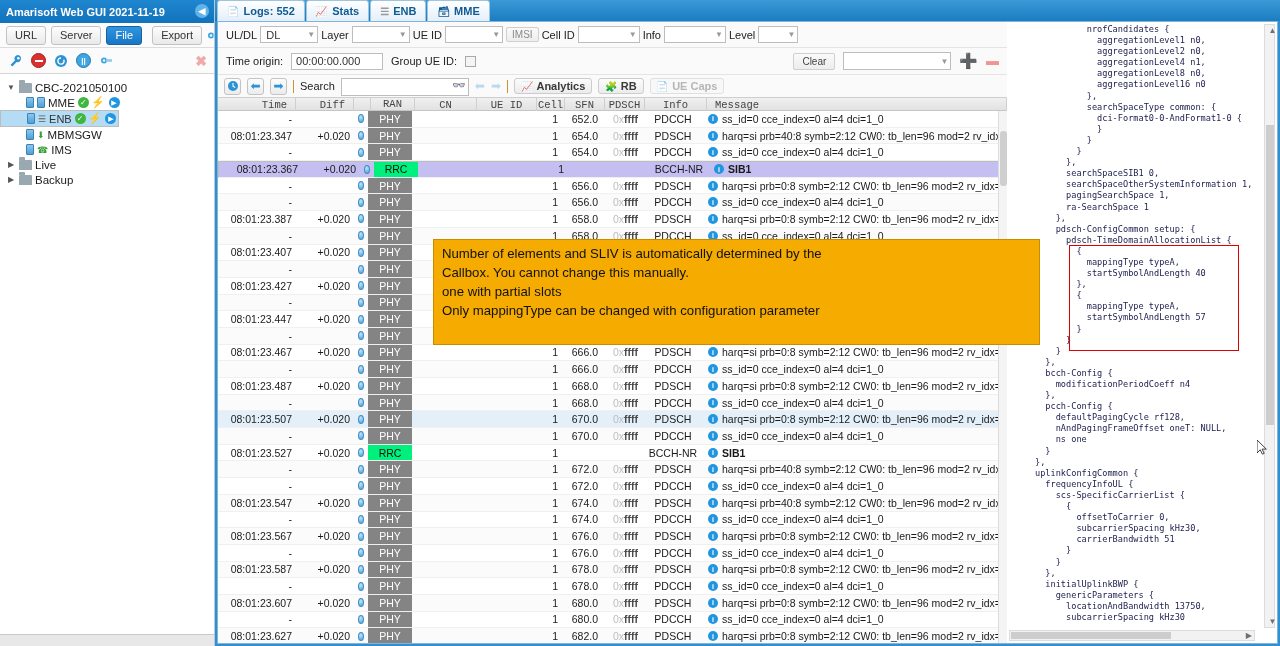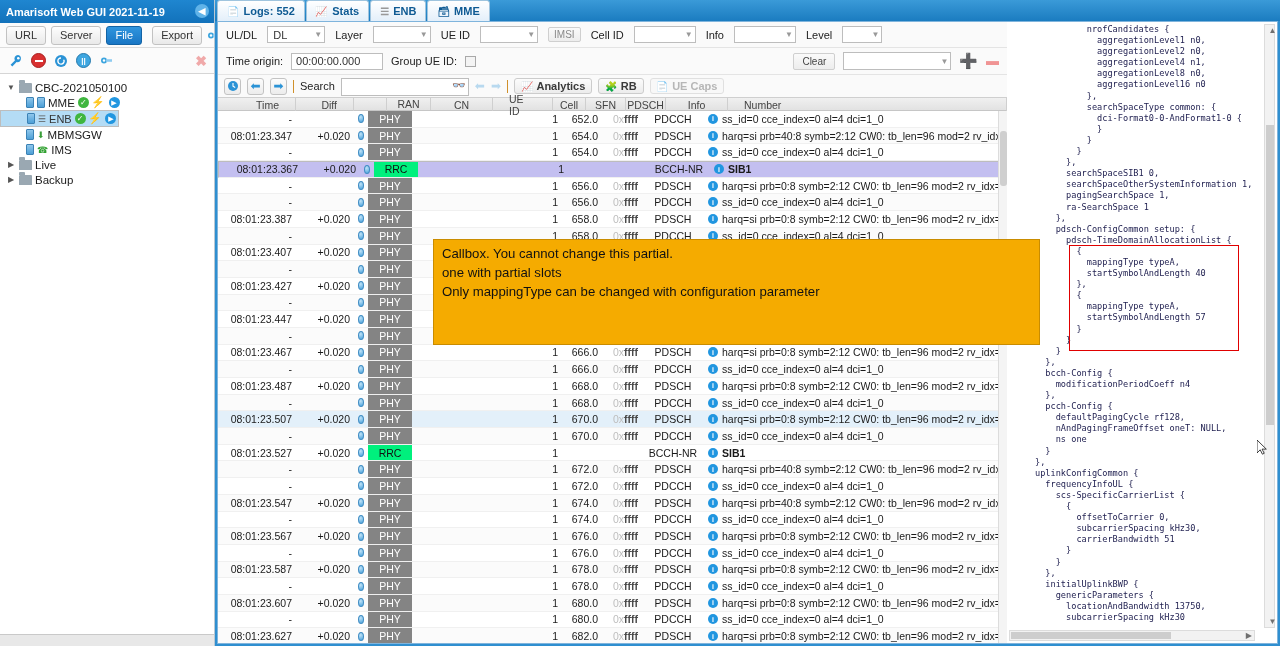--- a/index.html
+++ b/index.html
@@ -72,21 +72,21 @@
     background: linear-gradient(#ffffff,#e3effa);
     border: 1px solid #9fc4de; border-bottom: none; border-radius: 3px 3px 0 0; margin-right: 1px;
   }
   .tab .tico { font-size: 10px; }
 
   #content { position: absolute; top: 21px; left: 2px; width: 1061px; height: 623px; display: flex; background:#fff; }
 
   
   #logspane { width: 790px; height: 623px; background: #ffffff; display:flex; flex-direction:column;
               border:1px solid #7fb4dc; border-right:none;}
-  .filterrow { height: 26px; display: flex; align-items: center; gap: 10px; padding: 0 8px;
+  .filterrow { height: 26px; display: flex; align-items: center; gap: 3px; padding: 0 8px;
                background: #fafafa; border-bottom: 1px solid #e4e4e4; font-size: 11px; color:#222;}
   .lbl { color: #222; font-size: 11px; }
   .sel {
     height: 17px; border: 1px solid #bdbdbd; background:#fff; font-size: 11px; color:#333;
     display: inline-flex; align-items: center; padding: 0 2px 0 5px; cursor:pointer; position:relative;
   }
   .sel .cv { flex:1; }
   .sel .car { color:#999; font-size:8px; padding-left:4px;}
   .flatbtn { font-size:10px; color:#8a8a8a; background:linear-gradient(#fafafa,#ededed);
              border:1px solid #cfcfcf; border-radius:2px; padding:1px 5px; cursor:pointer;}
@@ -101,21 +101,21 @@
           font-size:10px; cursor:pointer;}
   .vdiv { width:1px; height:13px; background:#d0902b;}
   .pillbtn { display:inline-flex; align-items:center; gap:3px; font-size:11px; font-weight:bold; color:#3a3a3a;
              border:1px solid #cccccc; border-radius:3px; padding:1px 6px;
              background:linear-gradient(#fcfcfc,#ececec); cursor:pointer;}
   .pillbtn.dis { color:#b6b6b6; border-color:#e0e0e0; background:#f8f8f8;}
 
   
   .thead { height: 13px; display:flex; background: linear-gradient(#f0f0f0,#e2e2e2); border-bottom:1px solid #c6c6c6;
            font-size:10.5px; color:#444; }
-  .th { display:flex; align-items:center; height:13px; border-right:1px solid #cfcfcf; padding:0 16px; }
+  .th { display:flex; align-items:center; height:13px; border-right:1px solid #cfcfcf; padding:0 8px;font-family:Liberation Mono, monospace; }
   .tbody { flex:1; overflow:hidden; position:relative; }
   .trow { height: 16.7px; display:flex; font-size:10.5px; color:#1a1a1a; border-bottom:1px solid #f0f0f0;
           align-items:center; }
   .trow.alt { background:#fbfbfb; }
   .trow.sel { background:#c3bff0; }
   .trow.hl  { background:#e3f0fa; }
   .td { display:flex; align-items:center; height:100%; padding:0 4px; overflow:hidden; white-space:nowrap; }
   .c-time { width:78px; justify-content:flex-end; }
   .c-diff { width:58px; justify-content:flex-end; }
   .c-dot  { width:14px; justify-content:center; }
@@ -380,21 +380,21 @@
           <div class="th c-time">Time</div>
           <div class="th c-diff">Diff</div>
           <div class="th c-dot"></div>
           <div class="th c-ran" style="background:none;color:#444;">RAN</div>
           <div class="th c-cn" style="justify-content:center">CN</div>
           <div class="th c-ueid" style="justify-content:center">UE ID</div>
           <div class="th c-cell" style="justify-content:center">Cell</div>
           <div class="th c-sfn" style="justify-content:center">SFN</div>
           <div class="th c-rnti" style="justify-content:center;color:#444">PDSCH</div>
           <div class="th c-info">Info</div>
-          <div class="th c-msg">Number</div>
+          <div class="th c-msg">Message</div>
         </div>
 
         <div class="tbody" id="tbody">
             <div class="trow">
               <div class="td c-time">-</div>
               <div class="td c-diff"></div>
               <div class="td c-dot">
                 <span class="dot"></span>
               </div>
               <div class="td c-ran">PHY</div>
@@ -1133,21 +1133,22 @@
     </div>
 
     <svg id="connector" width="1065" height="623" style="left:0;top:21px;">
       <line x1="607" y1="272" x2="672" y2="272" stroke="#e07b1e" stroke-width="2"></line>
       <line x1="672" y1="272" x2="818" y2="272" stroke="#e07b1e" stroke-width="2"></line>
       <polygon points="818,272 808,267 808,277" fill="#e07b1e"></polygon>
     </svg>
   </div>
 
   <div id="callout">
-    <div>Callbox. You cannot change this partial.</div>
+    <div>Number of elements and SLIV is automatically determined by the</div>
+    <div>Callbox. You cannot change this manually.</div>
     <div>one with partial slots</div>
     <div>Only mappingType can be changed with configuration parameter</div>
   </div>
 
   <svg class="cursor" viewBox="0 0 10 15">
     <polygon points="0,0 0,13 3.2,9.8 5.4,14.2 7.2,13.3 5.1,9.1 9.3,9.1" fill="#fff" stroke="#111" stroke-width="0.8"></polygon>
   </svg>
 
 </div>
 

